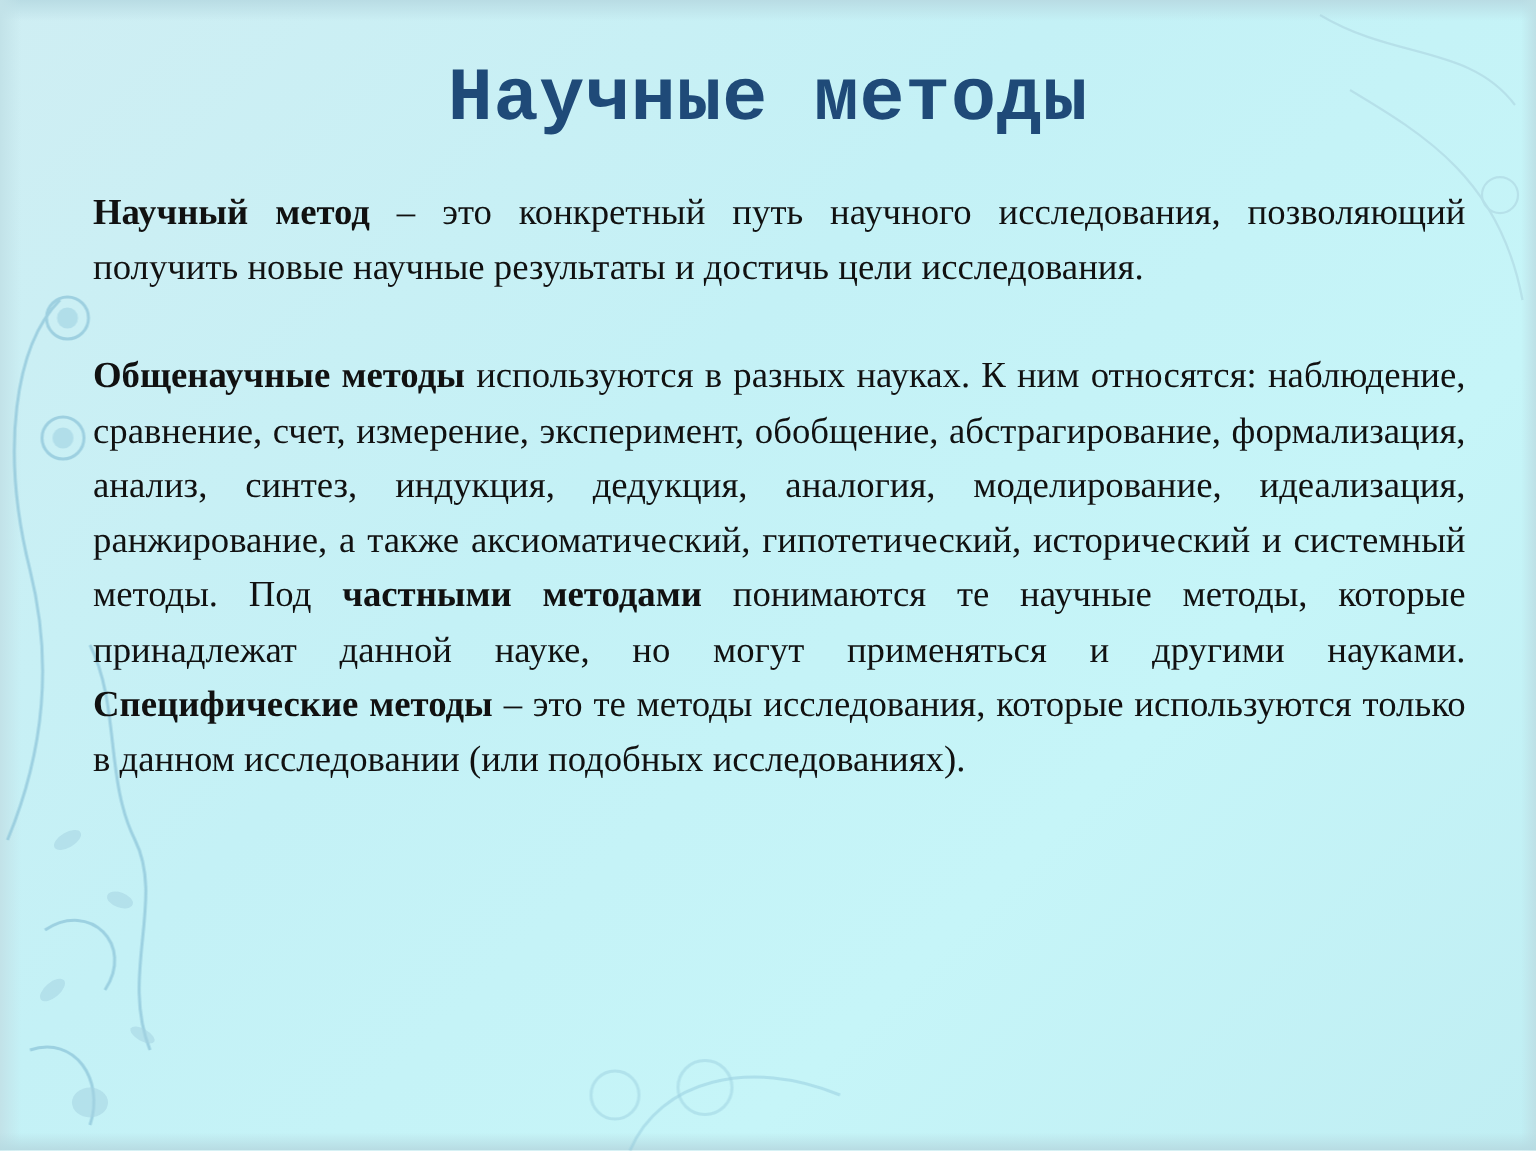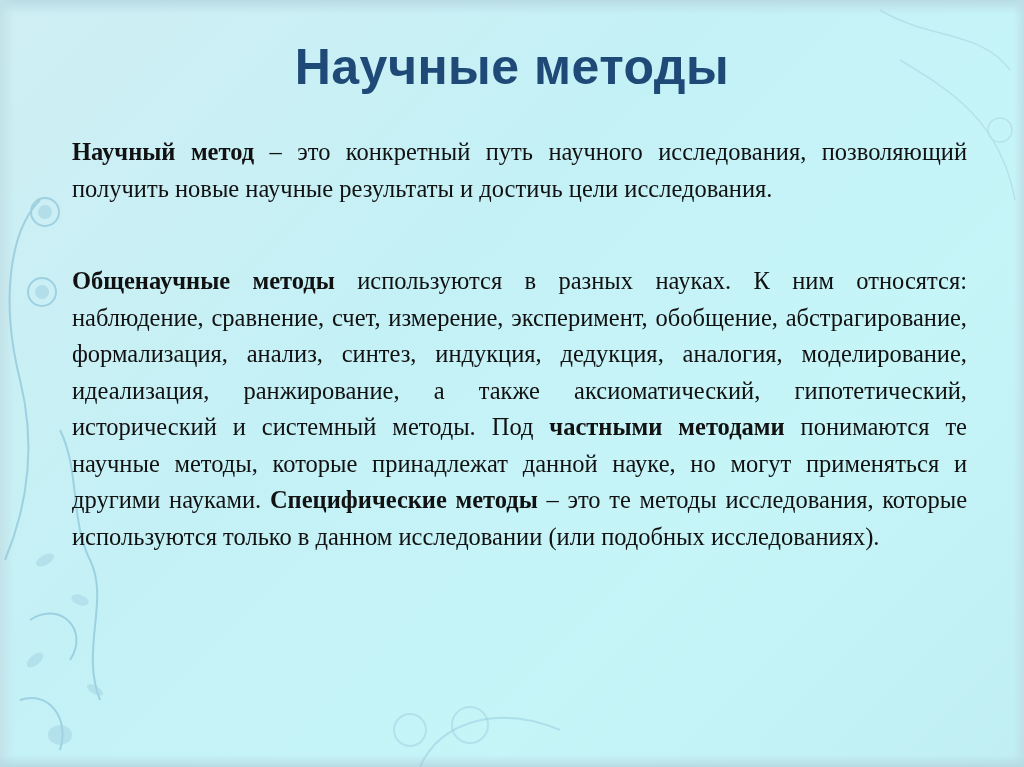--- a/index.html
+++ b/index.html
@@ -20,29 +20,29 @@
       position: absolute; right: 0; top: 0; width: 10px; height: 767px;
       background: linear-gradient(270deg, #bde0e6, rgba(200,240,245,0));
     }
     .frame-left {
       position: absolute; left: 0; top: 0; width: 14px; height: 767px;
       background: linear-gradient(90deg, #c2e2e8, rgba(200,240,245,0));
     }
     .ornament { position: absolute; left: 0; top: 0; width: 1024px; height: 767px; pointer-events: none; }
     .title {
       position: absolute; left: 0; top: 38px; width: 1024px; text-align: center;
-      font-family: Liberation Sans, sans-serif; font-weight: bold; font-size: 50px;
+      font-family: Liberation Mono, monospace; font-weight: bold; font-size: 50px;
       color: #1f4a78; letter-spacing: 0.5px;
     }
     .content {
       position: absolute; left: 62px; top: 124px; width: 915px;
       font-family: "Liberation Serif", serif; font-size: 24.5px; line-height: 36.5px;
       color: #111; text-align: justify;
     }
-    .para { margin: 10px; }
+    .para { margin: 0; }
     .gap { height: 36px; }
     .indent { display: inline-block; width: 103px; }
     b { font-weight: bold; }
   </style>
 </head>
 <body>
 
 <div class="frame-top"></div>
 <div class="frame-left"></div>
 <div class="frame-right"></div>

